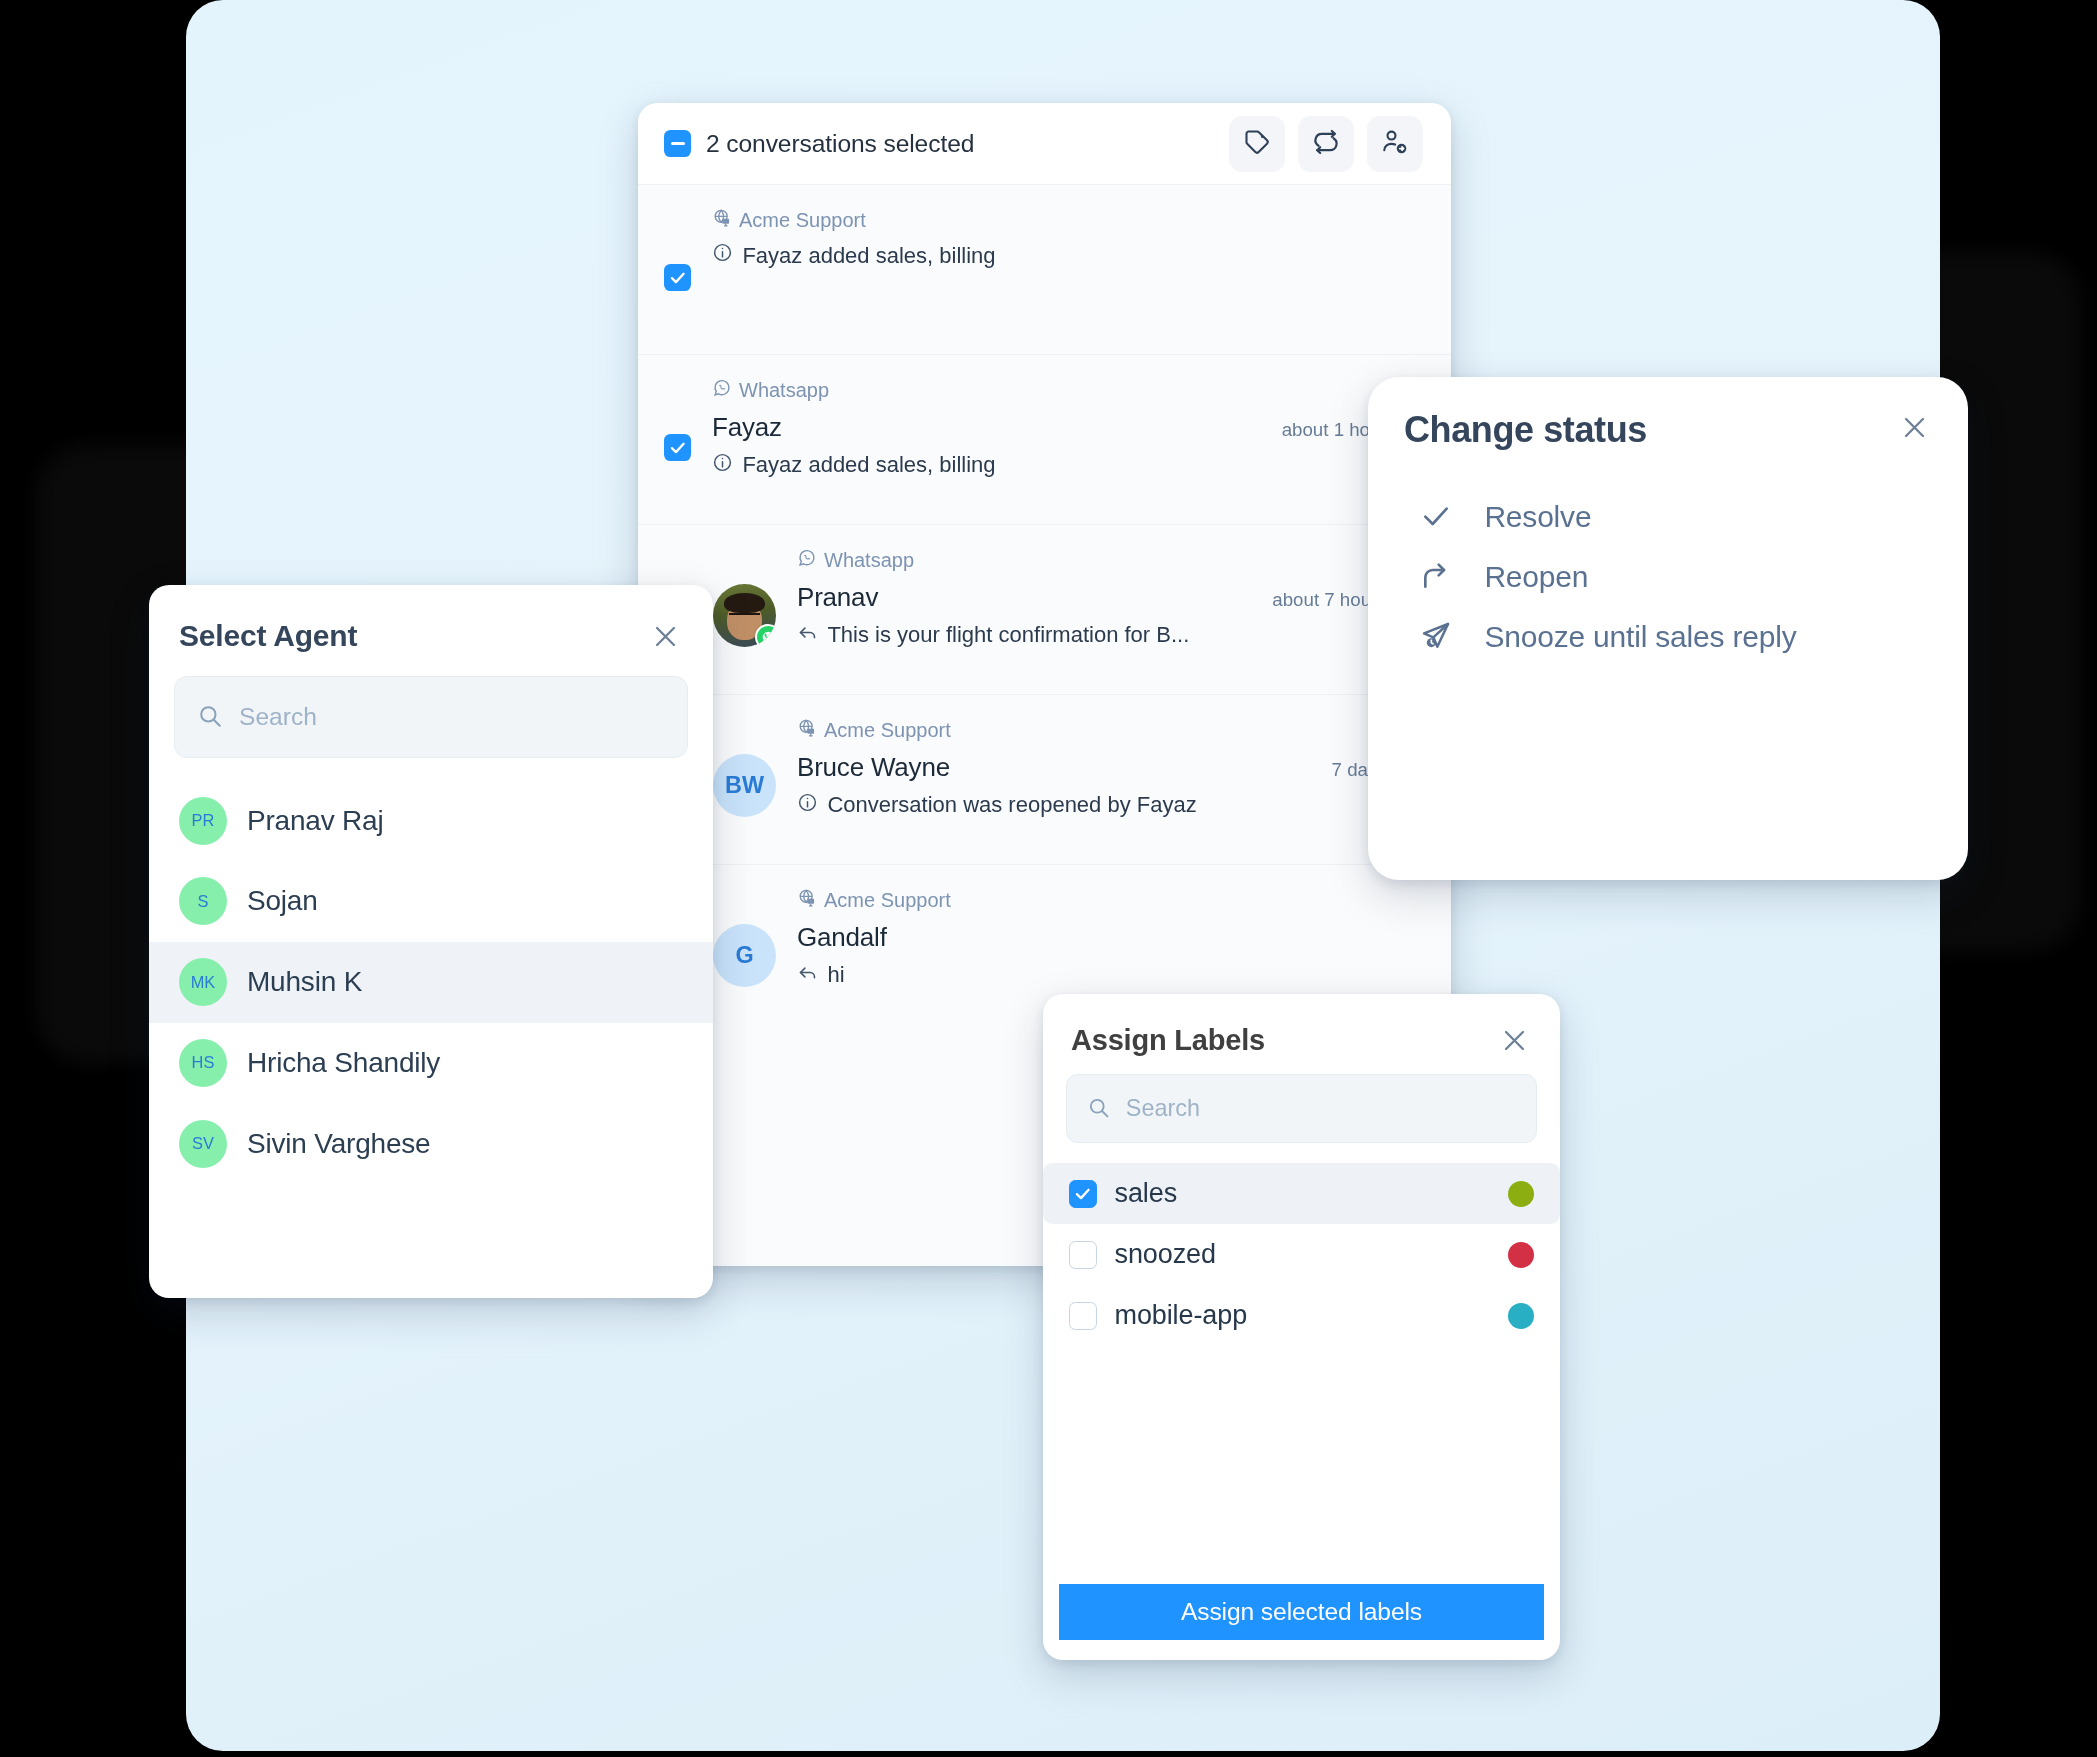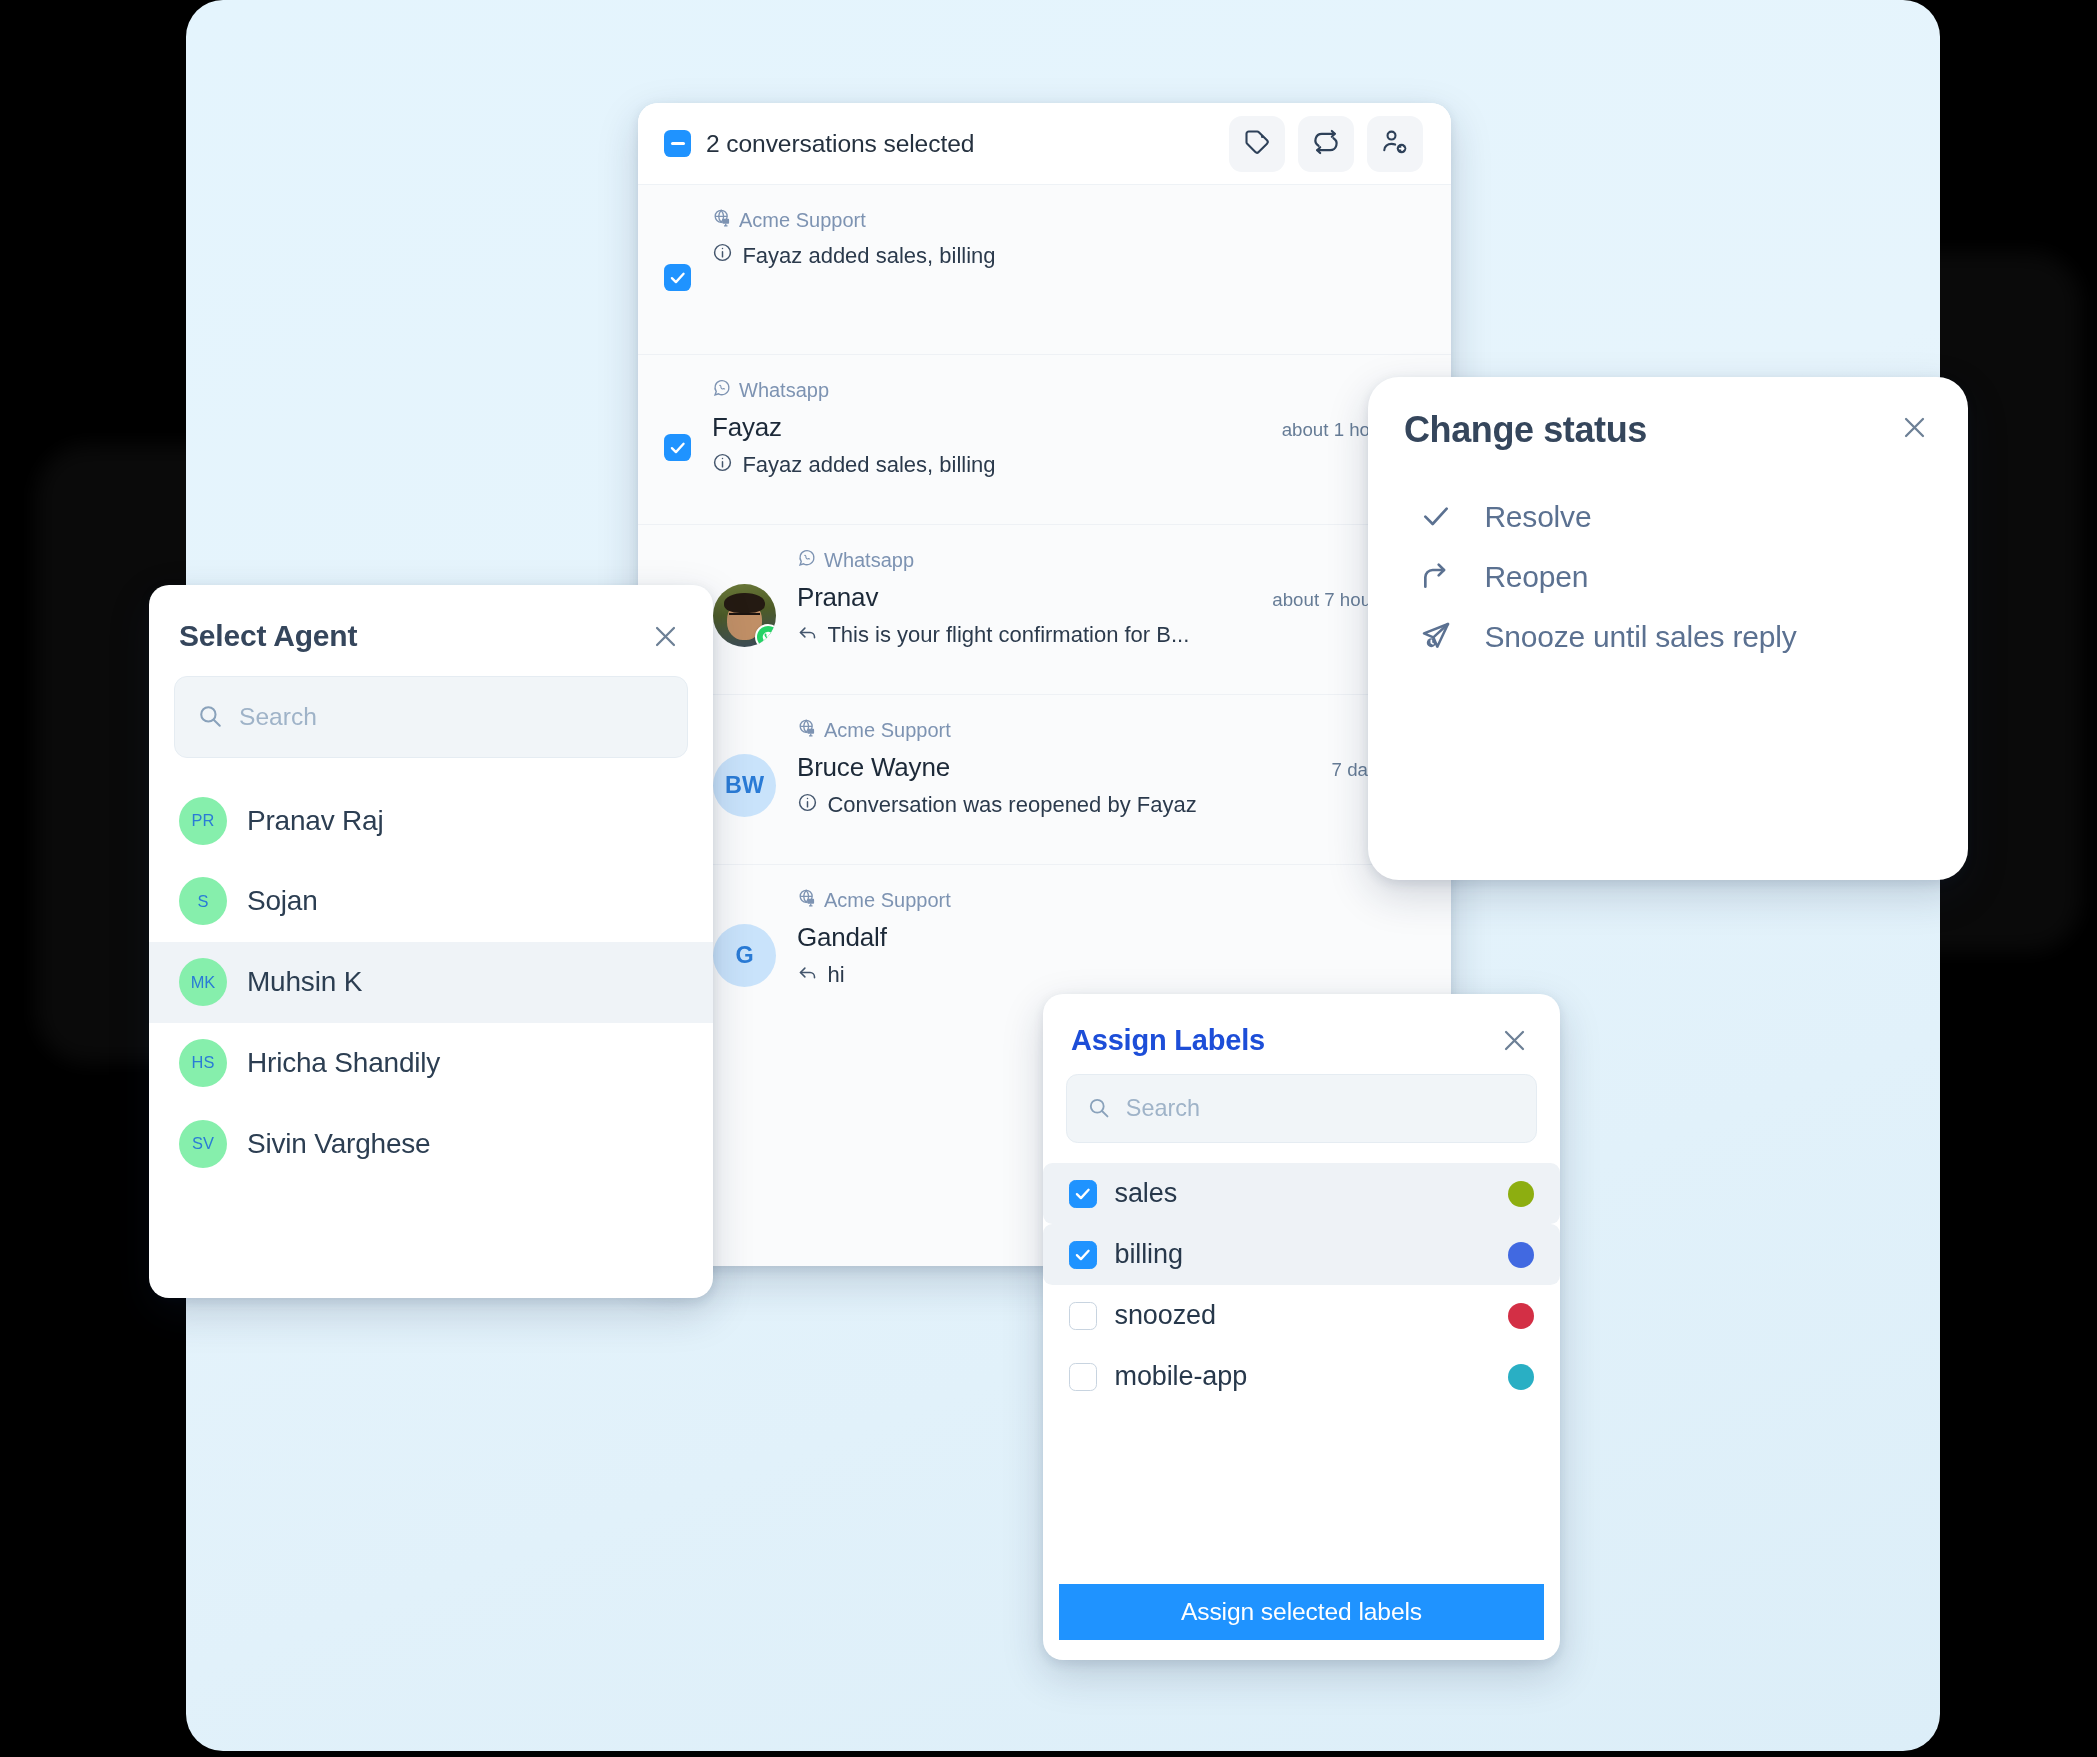--- a/index.html
+++ b/index.html
@@ -234,21 +234,21 @@
   #labels-panel {
     left: 1043px; top: 994px;
     width: 517px; height: 666px;
     border-radius: 20px;
     overflow: hidden;
   }
   #labels-head {
     display: flex; align-items: center; justify-content: space-between;
     padding: 28px 28px 14px 28px;
   }
-  #labels-title { font-size: 29px; font-weight: 700; color: #1d4ed8; letter-spacing: -0.2px; }
+  #labels-title { font-size: 29px; font-weight: 700; color: #404040; letter-spacing: -0.2px; }
   #labels-search {
     margin: 2.3px 23.4px 0 23.4px; height: 69px;
     background: #f1f5f8; border: 1.2px solid #e5ecf2; border-radius: 11.7px;
     display: flex; align-items: center; padding: 0 20px; gap: 15px;
   }
   #labels-search svg { width: 23.4px; height: 23.4px; flex: 0 0 auto; }
   #labels-search input {
     border: none; outline: none; background: transparent;
     font-family: inherit; font-size: 23.4px; color: #34485e; width: 100%;
   }
@@ -619,29 +619,20 @@
       <div class="label-row selected">
         <span class="cbox checked">
           <svg viewBox="0 0 24 24" fill="none" stroke="#fff" stroke-width="3.2" stroke-linecap="round" stroke-linejoin="round">
               <path d="M4 12.5 9.5 18 20 6.5"></path>
             </svg>
         </span>
         <span class="label-name">sales</span>
         <span class="label-dot" style="background:#8DAE10"></span>
       </div>
 
-      <div class="label-row selected">
-        <span class="cbox checked">
-          <svg viewBox="0 0 24 24" fill="none" stroke="#fff" stroke-width="3.2" stroke-linecap="round" stroke-linejoin="round">
-              <path d="M4 12.5 9.5 18 20 6.5"></path>
-            </svg>
-        </span>
-        <span class="label-name">billing</span>
-        <span class="label-dot" style="background:#4169E1"></span>
-      </div>
 
       <div class="label-row">
         <span class="cbox"></span>
         <span class="label-name">snoozed</span>
         <span class="label-dot" style="background:#D32F45"></span>
       </div>
 
       <div class="label-row">
         <span class="cbox"></span>
         <span class="label-name">mobile-app</span>

